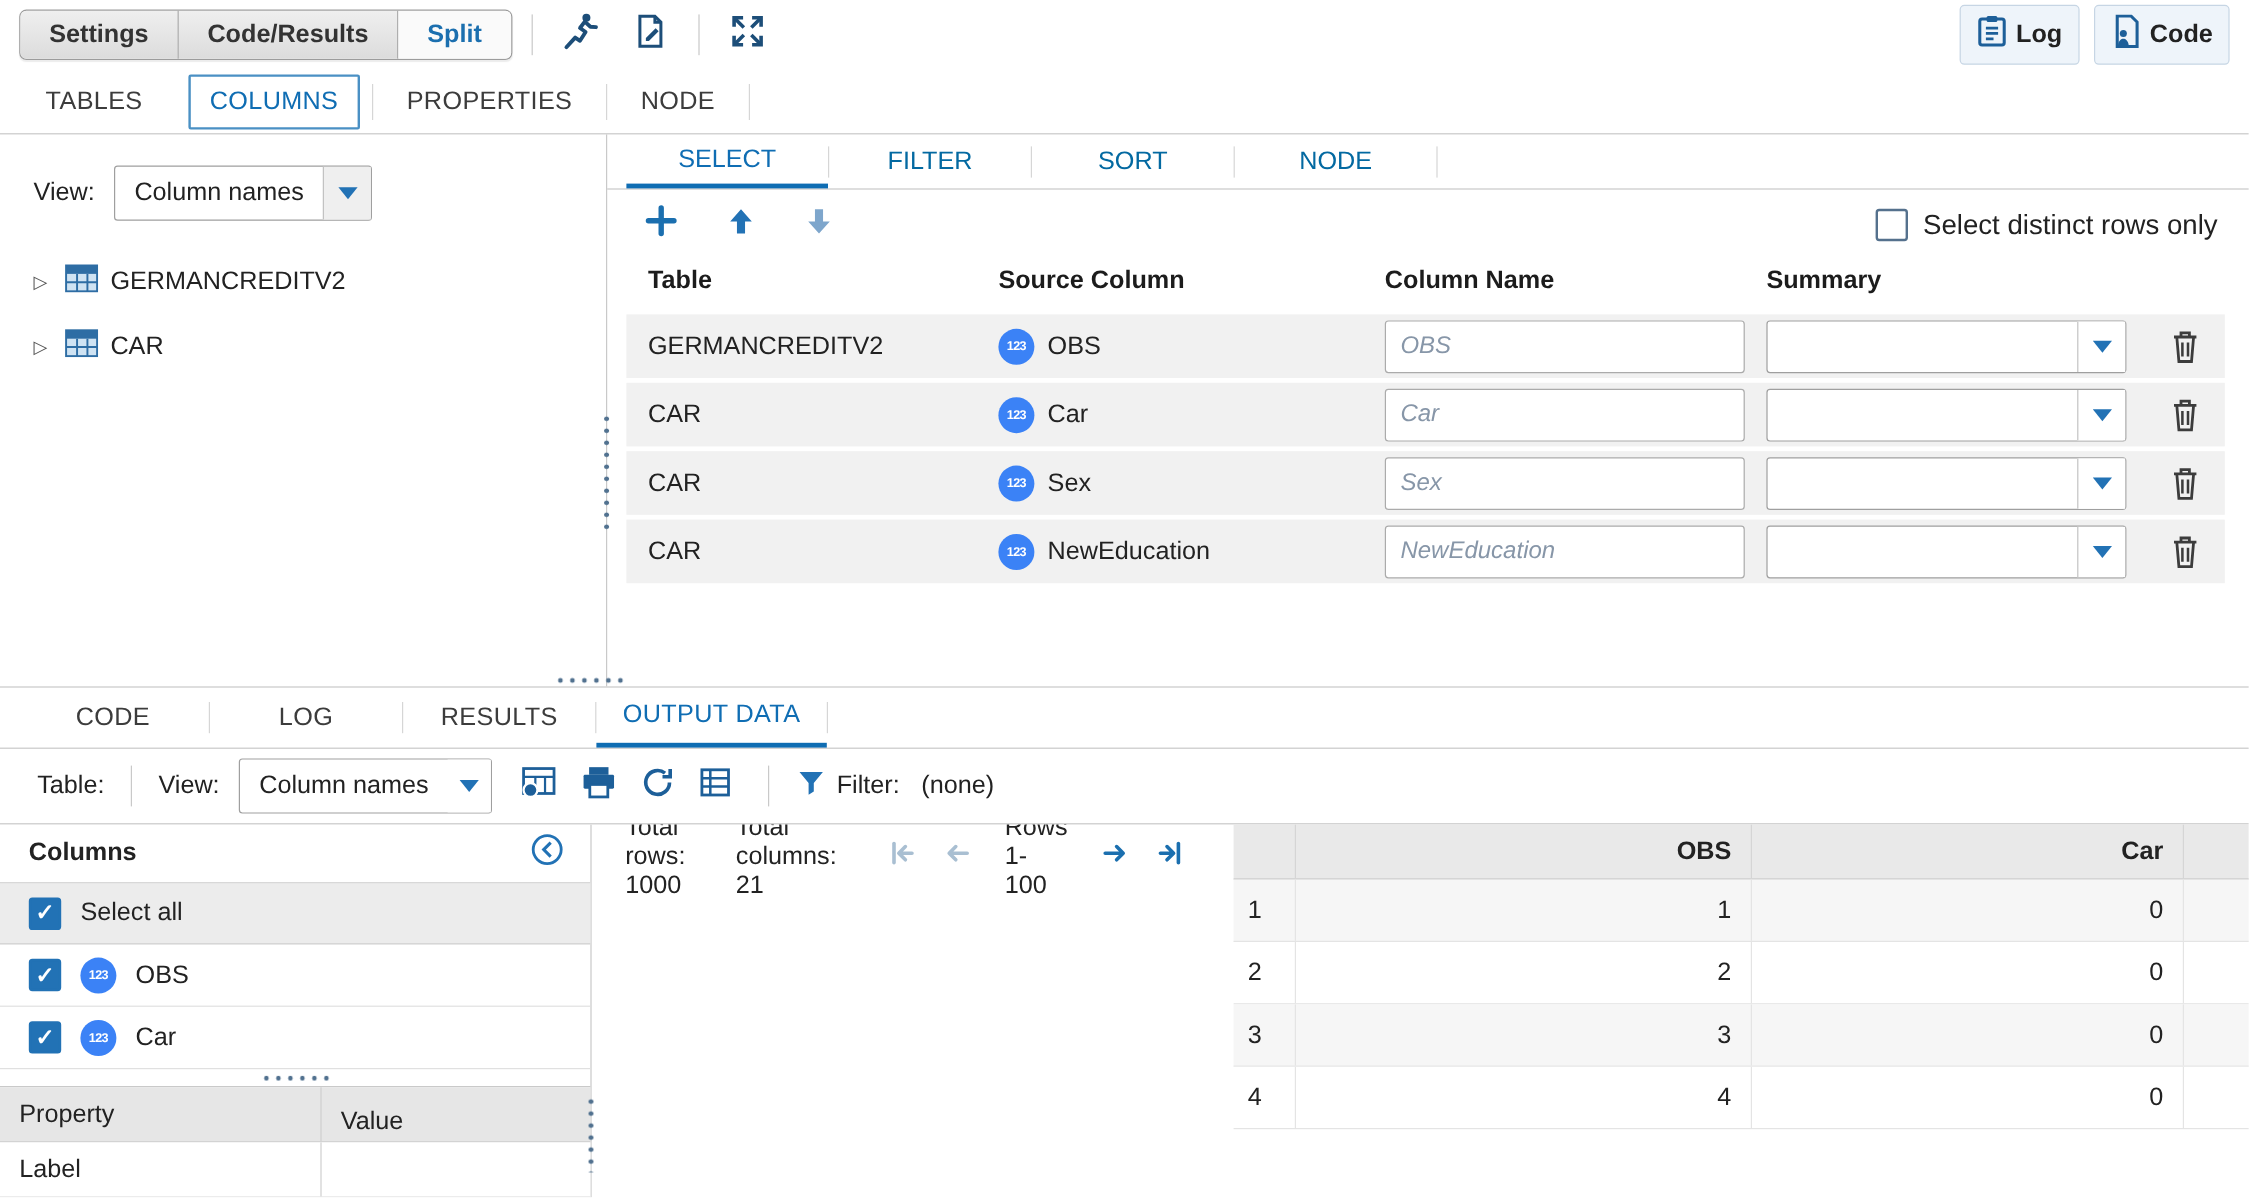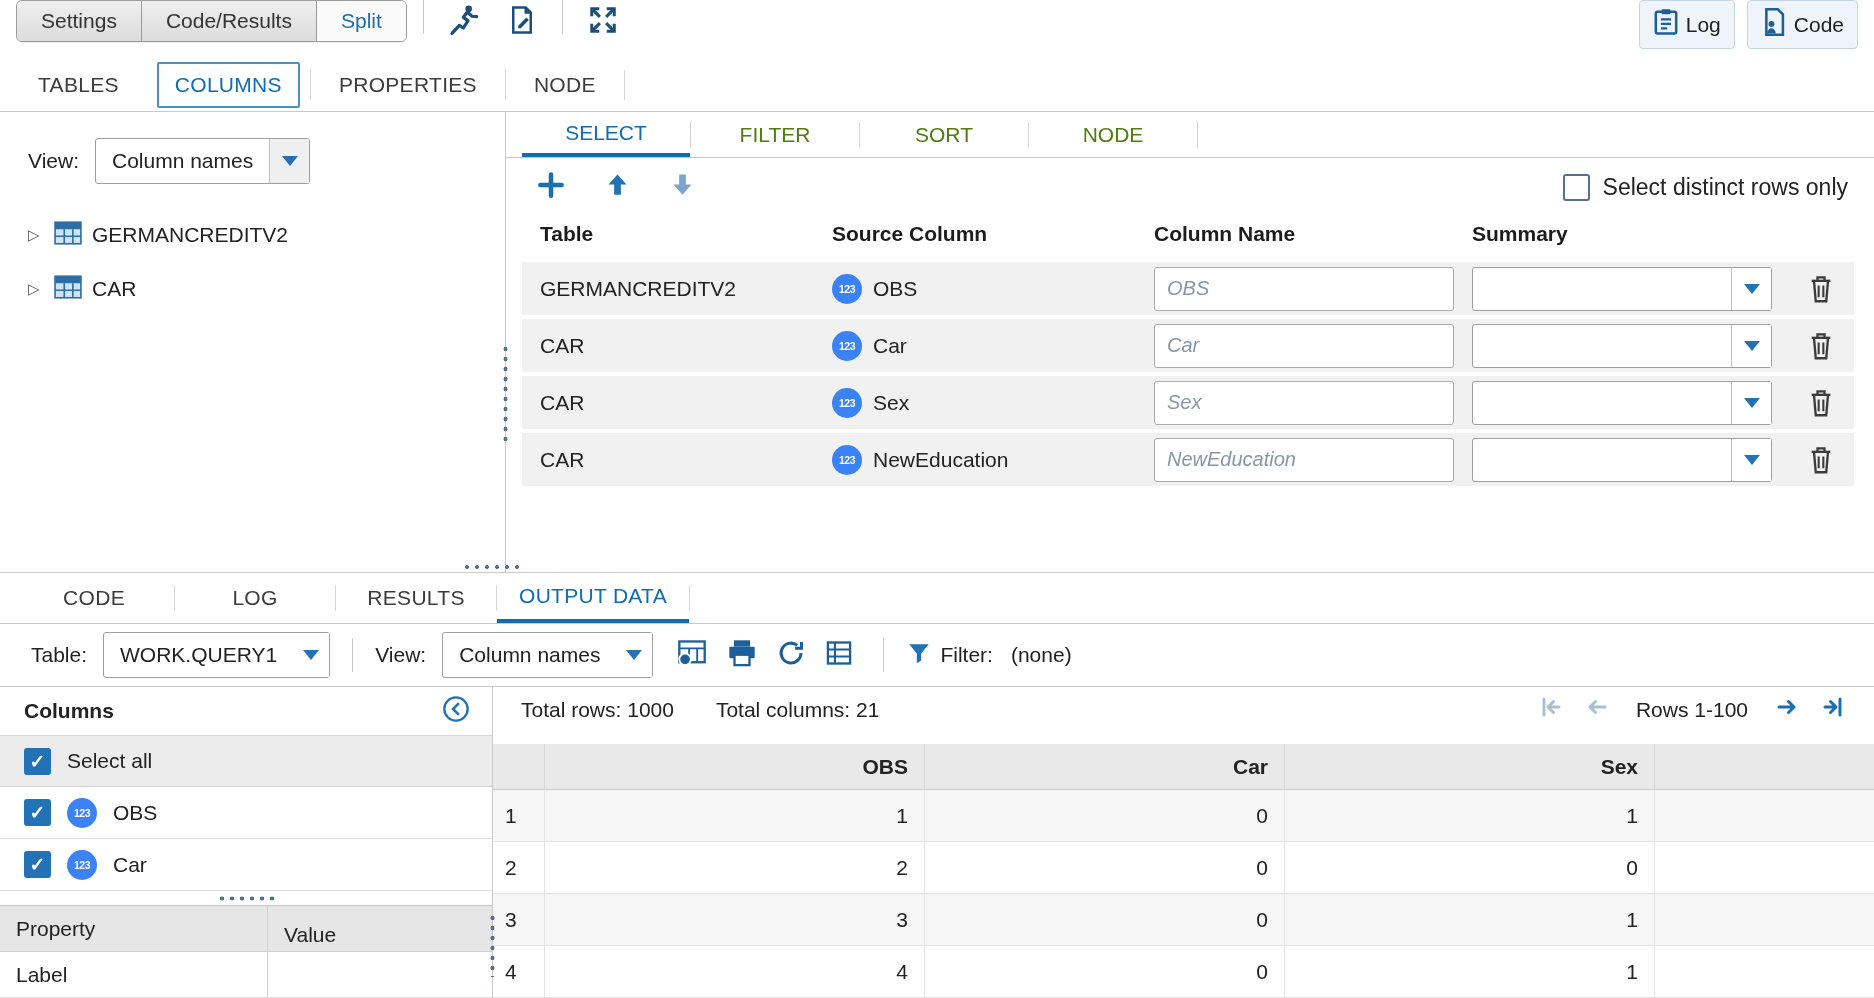--- a/index.html
+++ b/index.html
@@ -1,21 +1,21 @@
 <!DOCTYPE html>
 <html><head>
 <meta charset="utf-8">
 <style>
   * { box-sizing: border-box; margin: 0; padding: 0; }
   html,body { width:1874px; height:998px; overflow:hidden; }
   body { font-family:"Liberation Sans", sans-serif; color:#222; background:#fff; font-size:21px; }
   .app { width:1874px; height:998px; display:flex; flex-direction:column; }
 
   
-  .topbar { height:58px; display:flex; align-items:flex-start; padding:0 16px; gap:10px; background:#fff; }
+  .topbar { height:58px; display:flex; align-items:center; padding:0 16px; gap:10px; background:#fff;font-weight:bold; }
   .segmented { display:flex; border:1px solid #9c9c9c; border-radius:6px; overflow:hidden; height:42px; box-shadow:0 1px 1px rgba(0,0,0,.08); }
   .seg-btn { padding:0 24px; display:flex; align-items:center; font-size:21px; background:linear-gradient(#efefef,#dcdcdc); border-right:1px solid #9c9c9c; color:#333; cursor:default; }
   .seg-btn:last-child { border-right:none; }
   .seg-btn.selected { background:#fafafa; color:#1b6faf; }
   .icon-btn { width:48px; height:44px; display:flex; align-items:center; justify-content:center; }
   .vdiv { width:1px; height:34px; background:#c9c9c9; margin:0 6px; }
   .topbar-right { margin-left:auto; display:flex; gap:12px; }
   .chip-btn { display:flex; align-items:center; gap:7px; font-size:21px; padding:7px 13px; background:#eef4fa; border:1px solid #c6d5e4; border-radius:4px; color:#222; }
 
   
@@ -38,21 +38,21 @@
   .tree-item { display:flex; align-items:center; gap:10px; font-size:21px; height:42px; }
   .tree-caret { color:#555; font-size:15px; width:16px; }
   .v-handle { position:absolute; right:-5px; top:232px; width:9px; height:100px;
     background-image:radial-gradient(circle, #51718f 1.8px, transparent 2.2px); background-size:9px 10px; background-position:center top; }
   .h-handle { position:absolute; left:462px; bottom:1px; width:58px; height:8px;
     background-image:radial-gradient(circle, #51718f 1.8px, transparent 2.2px); background-size:10px 8px; }
 
   
   .query-panel { flex:1; display:flex; flex-direction:column; }
   .sub-tabs { height:46px; display:flex; align-items:stretch; border-bottom:1px solid #c9c9c9; padding-left:16px; }
-  .sub-tab { min-width:168px; display:flex; align-items:center; justify-content:center; font-size:21px; color:#4d7c0f; }
+  .sub-tab { min-width:168px; display:flex; align-items:center; justify-content:center; font-size:21px; color:#0369a1; }
   .sub-tab.selected { color:#0f6db3; border-bottom:4px solid #0f6db3; }
   .sub-sep { width:1px; height:26px; background:#d6d6d6; align-self:center; }
   .select-toolbar { height:58px; display:flex; align-items:center; padding:0 26px 0 30px; gap:38px; }
   .distinct { margin-left:auto; display:flex; align-items:center; gap:13px; font-size:23px; }
   .checkbox { width:27px; height:27px; border:2px solid #55718d; border-radius:3px; background:#fff; }
   .checkbox.checked { background:#2272b5; border-color:#2272b5; display:flex; align-items:center; justify-content:center; color:#fff; font-size:19px; font-weight:bold; }
   .select-grid { padding:0 20px 0 16px; }
   .sg-header { display:flex; font-size:21px; font-weight:bold; color:#1c1c1c; padding:6px 0 16px; }
   .sg-row { display:flex; align-items:center; background:#f1f1f1; height:53px; margin-bottom:4px; }
   .c-table { width:310px; padding-left:18px; font-size:21px; }
@@ -85,21 +85,21 @@
   .cp-handle .dots { width:58px; height:7px; background-image:radial-gradient(circle, #51718f 1.8px, transparent 2.2px); background-size:10px 7px; }
   .prop-grid { border-top:1px solid #c9c9c9; }
   .prop-head { display:flex; background:#e6e6e6; height:46px; align-items:center; border-bottom:1px solid #cfcfcf; }
   .prop-head > div, .prop-row > div { padding-left:16px; font-size:21px; }
   .prop-col1 { width:268px; border-right:1px solid #cfcfcf; height:100%; display:flex; align-items:center; }
   .prop-col2 { flex:1; height:100%; display:flex; align-items:center;margin-top:12px; }
   .prop-row { display:flex; height:46px; align-items:center; border-bottom:1px solid #e0e0e0; background:#fff; }
   .bv-handle { position:absolute; right:-5px; top:226px; width:9px; height:64px;
     background-image:radial-gradient(circle, #51718f 1.8px, transparent 2.2px); background-size:9px 10px; }
 
-  .data-panel { flex:1; display:flex; flex-direction:column; overflow:hidden;gap:12px; }
+  .data-panel { flex:1; display:flex; flex-direction:row; overflow:hidden;gap:12px; }
   .dp-info { height:54px; display:flex; align-items:center; padding:0 28px; gap:42px; font-size:21px; }
   .pagination { margin-left:auto; display:flex; align-items:center; gap:20px; }
   .pg-label { font-size:21px; margin:0 6px; }
   .data-grid { flex:1; display:flex; flex-direction:column; }
   .dg-head { display:flex; background:#e9e9e9; height:46px; border-bottom:1px solid #c9c9c9; font-weight:bold; }
   .dg-head > div { display:flex; align-items:center; justify-content:flex-end; padding-right:16px; border-right:1px solid #d5d5d5; }
   .dg-row { display:flex; height:52px; border-bottom:1px solid #e4e4e4; background:#fff; }
   .dg-row:nth-child(even) { background:#f6f6f6; }
   .dg-row > div { display:flex; align-items:center; justify-content:flex-end; padding-right:16px; border-right:1px solid #e4e4e4; font-size:21px; }
   .col-num { width:52px; justify-content:flex-start !important; padding-left:12px; padding-right:4px !important; }
@@ -353,26 +353,20 @@
     <div class="bottom-tab">LOG</div>
     <div class="sub-sep"></div>
     <div class="bottom-tab">RESULTS</div>
     <div class="sub-sep"></div>
     <div class="bottom-tab selected">OUTPUT DATA</div>
     <div class="sub-sep"></div>
   </div>
 
   <div class="output-toolbar">
     <span class="label">Table:</span>
-    <div class="dropdown">
-      <span class="dd-text">WORK.QUERY1</span>
-      <span class="dd-arrow-box white" style="border-left:none;width:36px">
-          <span class="arrow-down"></span>
-        </span>
-    </div>
     <div class="vdiv"></div>
     <span class="label">View:</span>
     <div class="dropdown">
       <span class="dd-text">Column names</span>
       <span class="dd-arrow-box white" style="border-left:none;width:36px">
           <span class="arrow-down"></span>
         </span>
     </div>
     <div class="ot-icons">
       <span><svg width="30" height="28" viewBox="0 0 26 24">

